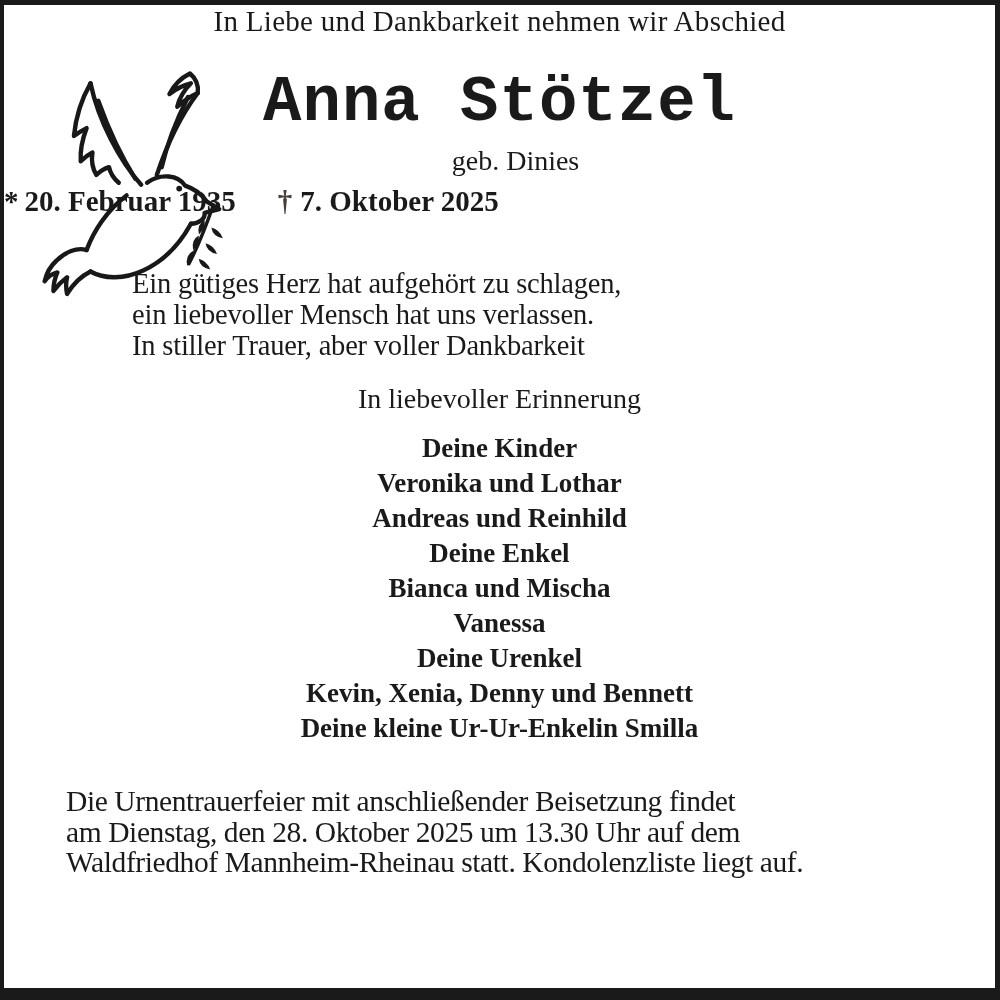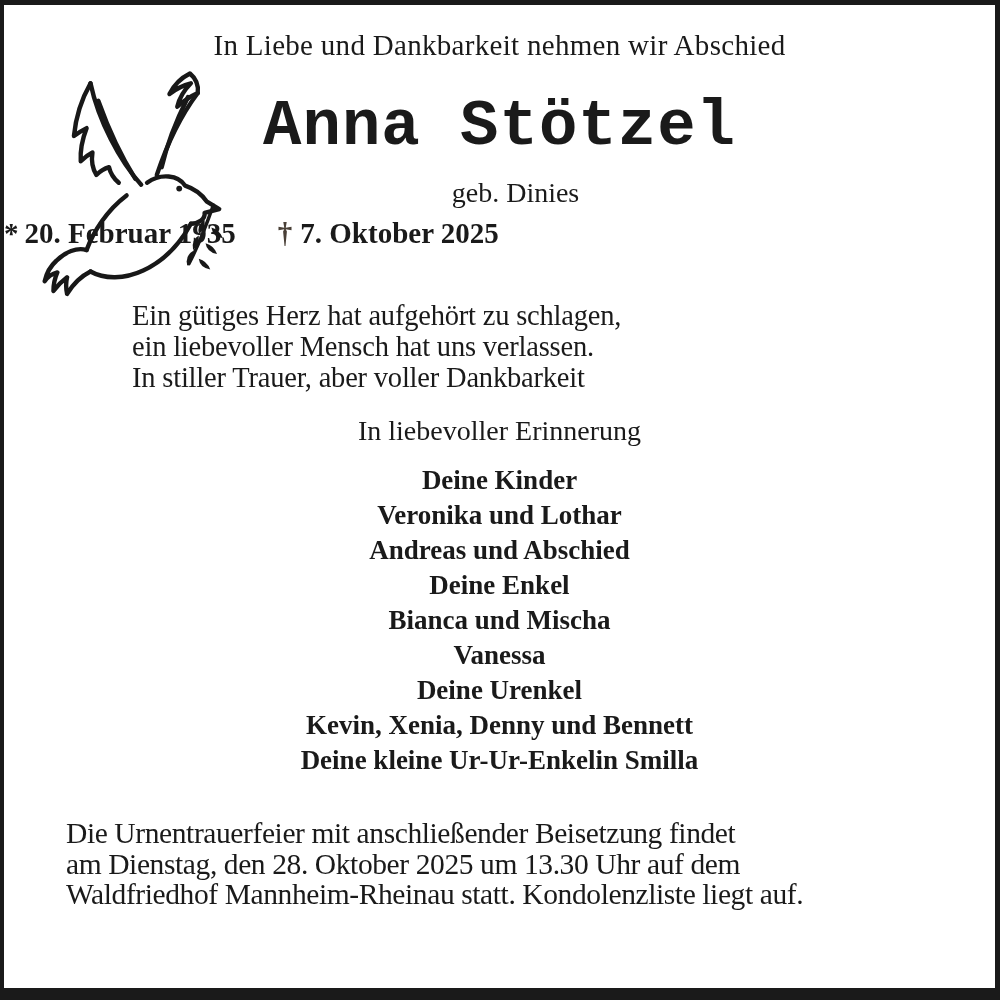--- a/index.html
+++ b/index.html
@@ -11,36 +11,35 @@
     background: #ffffff;
     border-top: 5px solid #1a1a1a;
     border-left: 4px solid #1a1a1a;
     border-right: 5px solid #1a1a1a;
     border-bottom: 12px solid #1a1a1a;
     font-family: "Liberation Serif", "DejaVu Serif", serif;
     color: #1a1a1a;
     overflow: hidden;
   }
   .intro {
-    margin-top: 24px;
     text-align: center;
     font-size: 29px;
     letter-spacing: 0.3px;
   }
   .name {
     margin-top: 32px;
     text-align: center;
     font-size: 64px;
     font-weight: bold;
     letter-spacing: 1px;
     line-height: 1.05;
     font-family: Liberation Mono, monospace;
   }
   .maiden {
-    margin-top: 16px;
+    margin-top: 8px;
     text-align: center;
     font-size: 28px;
     padding-left: 32px;
   }
   .dates {
     margin-top: 8px;
     text-align: left;
     font-size: 29px;
     font-weight: bold;
   }
@@ -136,21 +135,21 @@
     <div>Ein gütiges Herz hat aufgehört zu schlagen,</div>
     <div>ein liebevoller Mensch hat uns verlassen.</div>
     <div>In stiller Trauer, aber voller Dankbarkeit</div>
   </div>
 
   <div class="remembrance">In liebevoller Erinnerung</div>
 
   <div class="mourners">
     <div>Deine Kinder</div>
     <div>Veronika und Lothar</div>
-    <div>Andreas und Abschied</div>
+    <div>Andreas und Reinhild</div>
     <div>Deine Enkel</div>
     <div>Bianca und Mischa</div>
     <div>Vanessa</div>
     <div>Deine Urenkel</div>
     <div>Kevin, Xenia, Denny und Bennett</div>
     <div>Deine kleine Ur-Ur-Enkelin Smilla</div>
   </div>
 
   <div class="funeral">
     <div>Die Urnentrauerfeier mit anschließender Beisetzung findet</div>

